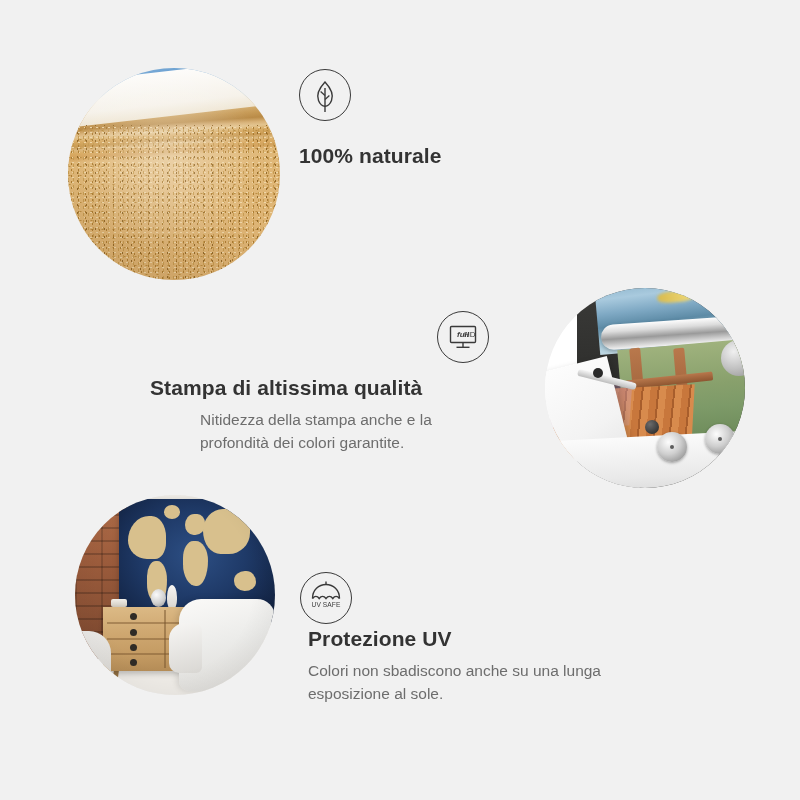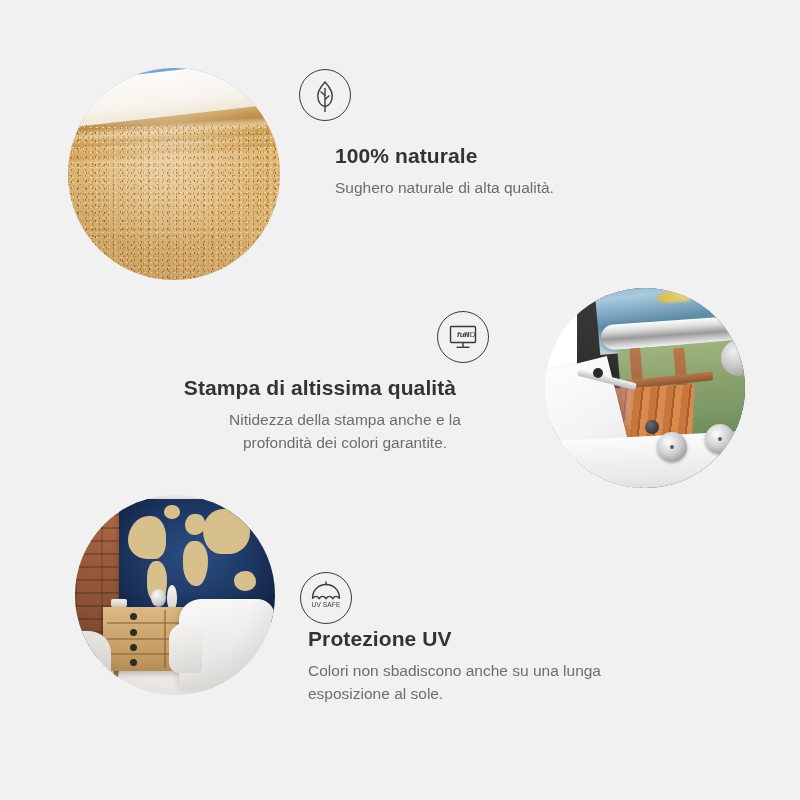--- a/index.html
+++ b/index.html
@@ -49,21 +49,21 @@
     margin: 0 0 9px 0;
     letter-spacing: 0.1px;
     white-space: nowrap;
   }
   .feature-desc {
     font-size: 15.5px;
     color: #6d6d6d;
     line-height: 1.48;
     margin: 0;
   }
-  .align-right { text-align: center; }
+  .align-right { text-align: left; }
   .align-left  { text-align: left; }
 
   
   .icon-badge {
     position: absolute;
     width: 52px;
     height: 52px;
     border-radius: 50%;
     border: 1.6px solid #3a3a3a;
     box-sizing: border-box;
@@ -371,23 +371,22 @@
     <div class="icon-badge" style="left:299px; top:69px;">
       <svg width="50" height="50" viewBox="0 0 50 50">
         <path d="M25 12 C31.5 19 33.5 25.5 31.5 30.5 C30 34.3 27.6 36.2 25 36.2
                  C22.4 36.2 20 34.3 18.5 30.5 C16.5 25.5 18.5 19 25 12 Z" fill="none" stroke="#3a3a3a" stroke-width="1.4"></path>
         <line x1="25" y1="18" x2="25" y2="42" stroke="#3a3a3a" stroke-width="1.4"></line>
         <line x1="25" y1="25.5" x2="20.6" y2="21.5" stroke="#3a3a3a" stroke-width="1.3"></line>
         <line x1="25" y1="29.5" x2="29.4" y2="25.5" stroke="#3a3a3a" stroke-width="1.3"></line>
       </svg>
     </div>
 
-    <div class="text-col align-left" style="left:299px; top:144px; width:420px;margin-left:36px;">
+    <div class="text-col align-left" style="left:299px; top:144px; width:420px;">
       <p class="feature-title">100% naturale</p>
-      <p class="feature-desc">Sughero naturale di alta qualità.</p>
     </div>
   </div>
 
   <div class="feature">
 
     <div class="photo-circle" style="left:545px; top:288px; width:200px; height:200px;">
       <div class="photo-inner print-bg">
         <div class="print-darkwall"></div>
         <div class="print-photo-top"></div>
         <div class="print-roller"></div>

